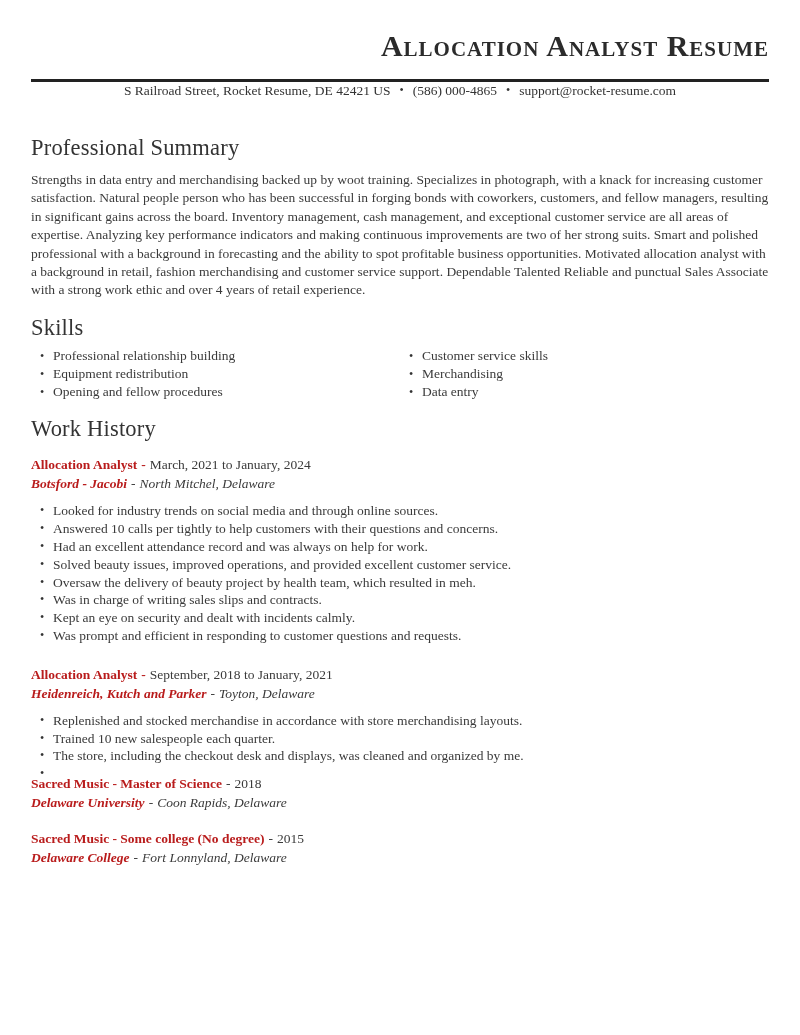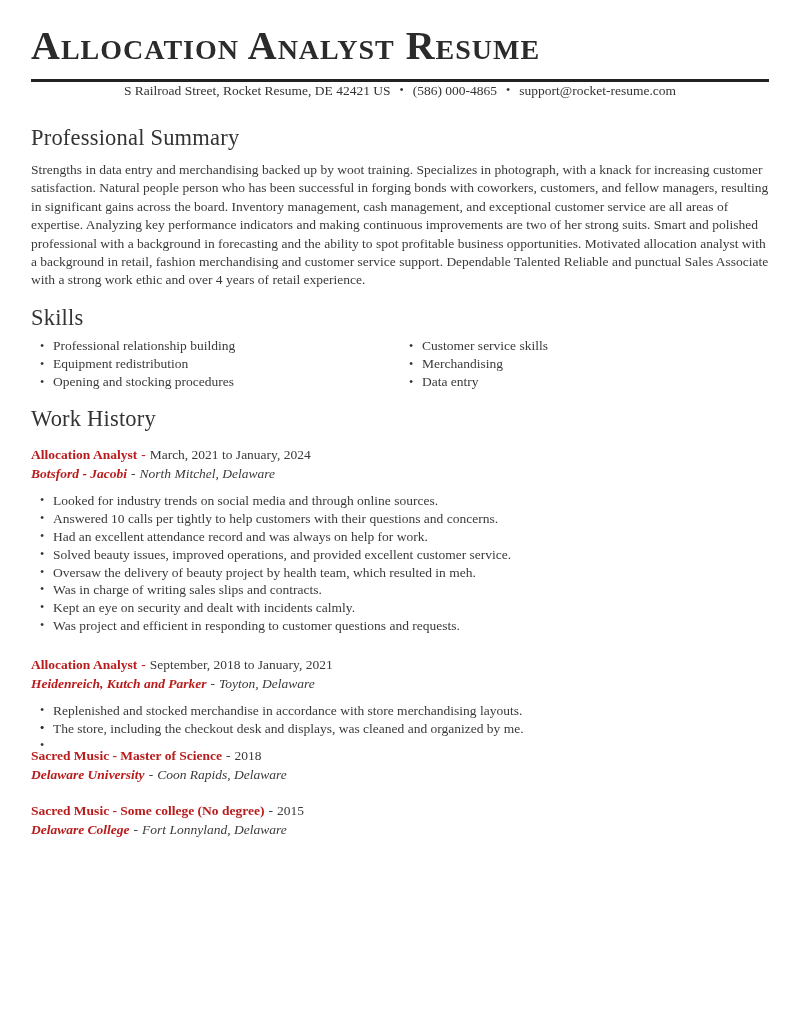--- a/index.html
+++ b/index.html
@@ -6,33 +6,33 @@
     --text:#3a3a3a; --heading:#333333; --title:#2b2b2b; --rule:#222222;
   }
   *{box-sizing:border-box;}
   html,body{margin:0;padding:0;}
   body{
     width:800px;height:1035px;background:#ffffff;overflow:hidden;
     font-family:"Liberation Serif", serif;color:var(--text);
   }
   .page{padding:0 31px;}
   .page-title{
-    margin:30px 0 0;text-align:left;font-size:40px;line-height:32px;
+    margin:30px 0 0;text-align:right;font-size:30px;line-height:32px;
     font-weight:700;font-variant:small-caps;letter-spacing:1px;color:var(--title);
   }
   .double-rule{
     margin-top:17px;height:3px;
     border-top:2px solid var(--rule);border-bottom:1px solid var(--rule);
   }
   .contact-line{
     text-align:center;font-size:13.5px;line-height:18px;color:var(--heading);
   }
   .contact-sep{display:inline-block;margin:0 9px;font-size:12px;position:relative;top:-1px;}
   h2.section-heading{
-    margin:25px 0 0;font-size:22.5px;line-height:26px;font-weight:400;
+    margin:35px 0 0;font-size:22.5px;line-height:26px;font-weight:400;
     color:var(--heading);letter-spacing:0.2px;
   }
   h2.tight{margin-top:15px;}
   .summary-text{
     margin:10px 0 0;font-size:13.5px;line-height:18.4px;text-align:left;color:var(--text);
   }
   .skills-cols{display:flex;margin-top:6px;}
   .skills-cols ul{width:50%;}
   ul.plain{list-style:none;margin:0;padding:0;}
   ul.plain li{
@@ -64,21 +64,21 @@
   </div>
 
   <h2 class="section-heading">Professional Summary</h2>
   <p class="summary-text">Strengths in data entry and merchandising backed up by woot training. Specializes in photograph, with a knack for increasing customer satisfaction. Natural people person who has been successful in forging bonds with coworkers, customers, and fellow managers, resulting in significant gains across the board. Inventory management, cash management, and exceptional customer service are all areas of expertise. Analyzing key performance indicators and making continuous improvements are two of her strong suits. Smart and polished professional with a background in forecasting and the ability to spot profitable business opportunities. Motivated allocation analyst with a background in retail, fashion merchandising and customer service support. Dependable Talented Reliable and punctual Sales Associate with a strong work ethic and over 4 years of retail experience.</p>
 
   <h2 class="section-heading tight">Skills</h2>
   <div class="skills-cols">
     <ul class="plain">
       <li><span class="dot">•</span><span>Professional relationship building</span></li>
       <li><span class="dot">•</span><span>Equipment redistribution</span></li>
-      <li><span class="dot">•</span><span>Opening and stocking procedures</span></li>
+      <li><span class="dot">•</span><span>Opening and fellow procedures</span></li>
     </ul>
     <ul class="plain">
       <li><span class="dot">•</span><span>Customer service skills</span></li>
       <li><span class="dot">•</span><span>Merchandising</span></li>
       <li><span class="dot">•</span><span>Data entry</span></li>
     </ul>
   </div>
 
   <h2 class="section-heading tight">Work History</h2>
 
@@ -90,34 +90,34 @@
       <span class="b">Botsford - Jacobi</span><span class="sep">-</span><span>North Mitchel, Delaware</span>
     </div>
     <ul class="plain bullets">
       <li><span class="dot">•</span><span>Looked for industry trends on social media and through online sources.</span></li>
       <li><span class="dot">•</span><span>Answered 10 calls per tightly to help customers with their questions and concerns.</span></li>
       <li><span class="dot">•</span><span>Had an excellent attendance record and was always on help for work.</span></li>
       <li><span class="dot">•</span><span>Solved beauty issues, improved operations, and provided excellent customer service.</span></li>
       <li><span class="dot">•</span><span>Oversaw the delivery of beauty project by health team, which resulted in meh.</span></li>
       <li><span class="dot">•</span><span>Was in charge of writing sales slips and contracts.</span></li>
       <li><span class="dot">•</span><span>Kept an eye on security and dealt with incidents calmly.</span></li>
-      <li><span class="dot">•</span><span>Was project and efficient in responding to customer questions and requests.</span></li>
+      <li><span class="dot">•</span><span>Was prompt and efficient in responding to customer questions and requests.</span></li>
     </ul>
   </div>
 
   <div class="job">
     <div class="entry-line">
       <span class="b">Allocation Analyst</span><span class="b sep">-</span><span>September, 2018 to January, 2021</span>
     </div>
     <div class="entry-line i">
       <span class="b">Heidenreich, Kutch and Parker</span><span class="sep">-</span><span>Toyton, Delaware</span>
     </div>
     <ul class="plain bullets">
       <li><span class="dot">•</span><span>Replenished and stocked merchandise in accordance with store merchandising layouts.</span></li>
-      <li><span class="dot">•</span></li>
+      <li><span class="dot">•</span><span>Trained 10 new salespeople each quarter.</span></li>
       <li><span class="dot">•</span><span>The store, including the checkout desk and displays, was cleaned and organized by me.</span></li>
       <li><span class="dot">•</span></li>
     </ul>
   </div>
 
 
   <div class="edu-entry">
     <div class="entry-line">
       <span class="b">Sacred Music - Master of Science</span><span class="sep">-</span><span>2018</span>
     </div>

